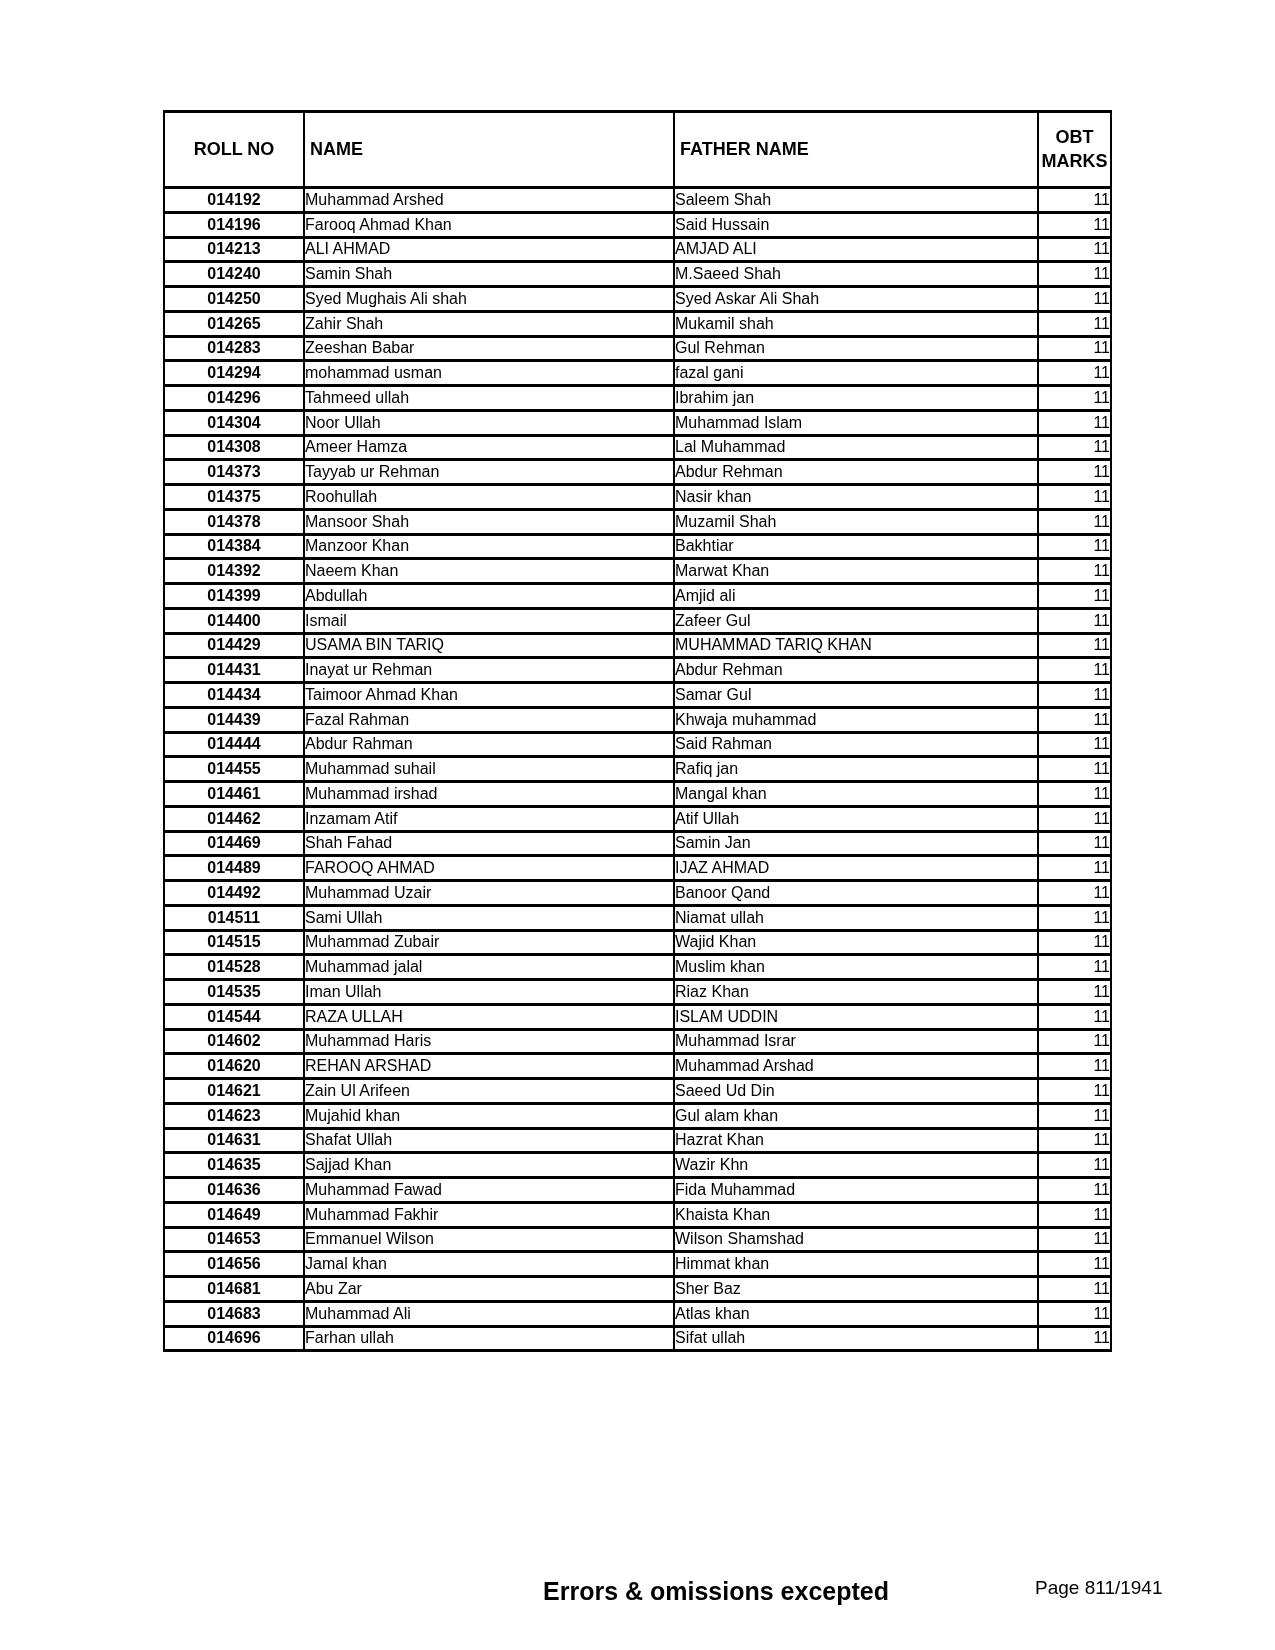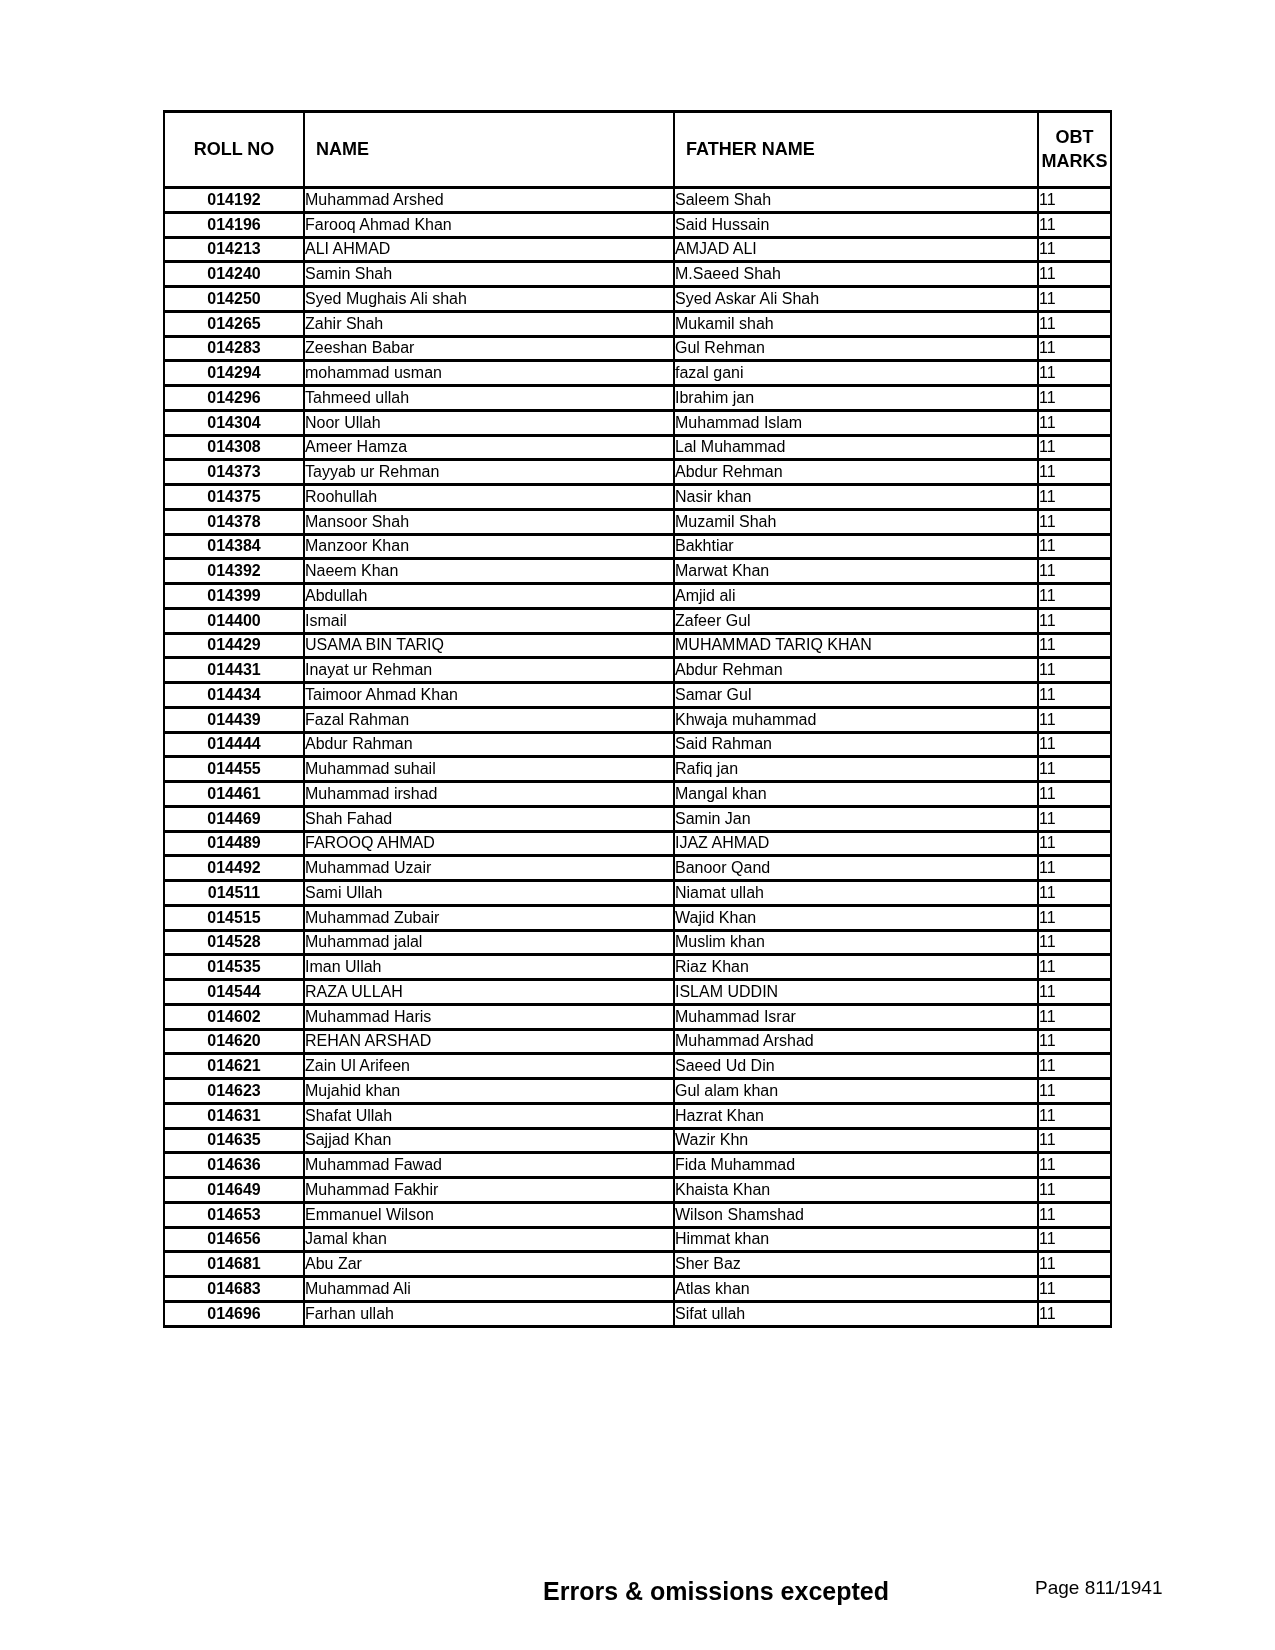--- a/index.html
+++ b/index.html
@@ -31,39 +31,39 @@
     white-space: nowrap;
   }
   .results thead th {
     height: 76px;
     font-size: 18px;
     font-weight: bold;
     vertical-align: middle;
     background: #fff;
   }
   th.col-roll  { text-align: center; }
-  th.col-name, th.col-father { text-align: left; padding-left: 11px; }
+  th.col-name, th.col-father { text-align: left; padding-left: 5px; }
   th.col-marks {
     text-align: center;
     font-size: 17px;
     line-height: 1.3;
     white-space: normal;
     padding: 0 2px;
     margin-left: 27px;
   }
   .results tbody td {
     height: 24.75px;
     font-size: 16px;
     line-height: 1;
     vertical-align: middle;
     padding: 0;
   }
   td.cell-roll  { font-weight: bold; text-align: center; margin-left: 44px; }
   td.cell-name, td.cell-father { padding-left: 5px; }
-  td.cell-marks { text-align: left; }
+  td.cell-marks { text-align: right; }
   .footer-note {
     position: absolute;
     left: 543px; top: 1577px;
     font-size: 25px;
     font-weight: bold;
   }
   .footer-page {
     position: absolute;
     left: 1035px; top: 1577px;
     font-size: 19px;
@@ -235,20 +235,26 @@
           <td class="cell-father">Rafiq jan</td>
           <td class="cell-marks">11</td>
         </tr>
         <tr>
           <td class="cell-roll">014461</td>
           <td class="cell-name">Muhammad irshad</td>
           <td class="cell-father">Mangal khan</td>
           <td class="cell-marks">11</td>
         </tr>
         <tr>
+          <td class="cell-roll">014462</td>
+          <td class="cell-name">Inzamam Atif</td>
+          <td class="cell-father">Atif Ullah</td>
+          <td class="cell-marks">11</td>
+        </tr>
+        <tr>
           <td class="cell-roll">014469</td>
           <td class="cell-name">Shah Fahad</td>
           <td class="cell-father">Samin Jan</td>
           <td class="cell-marks">11</td>
         </tr>
         <tr>
           <td class="cell-roll">014489</td>
           <td class="cell-name">FAROOQ AHMAD</td>
           <td class="cell-father">IJAZ AHMAD</td>
           <td class="cell-marks">11</td>

